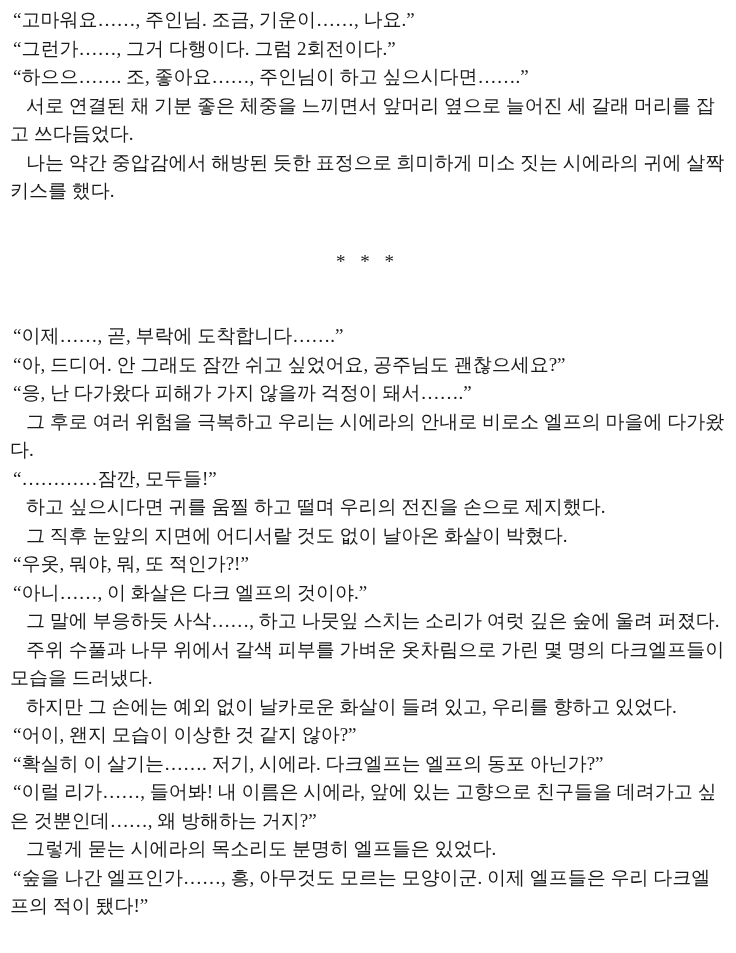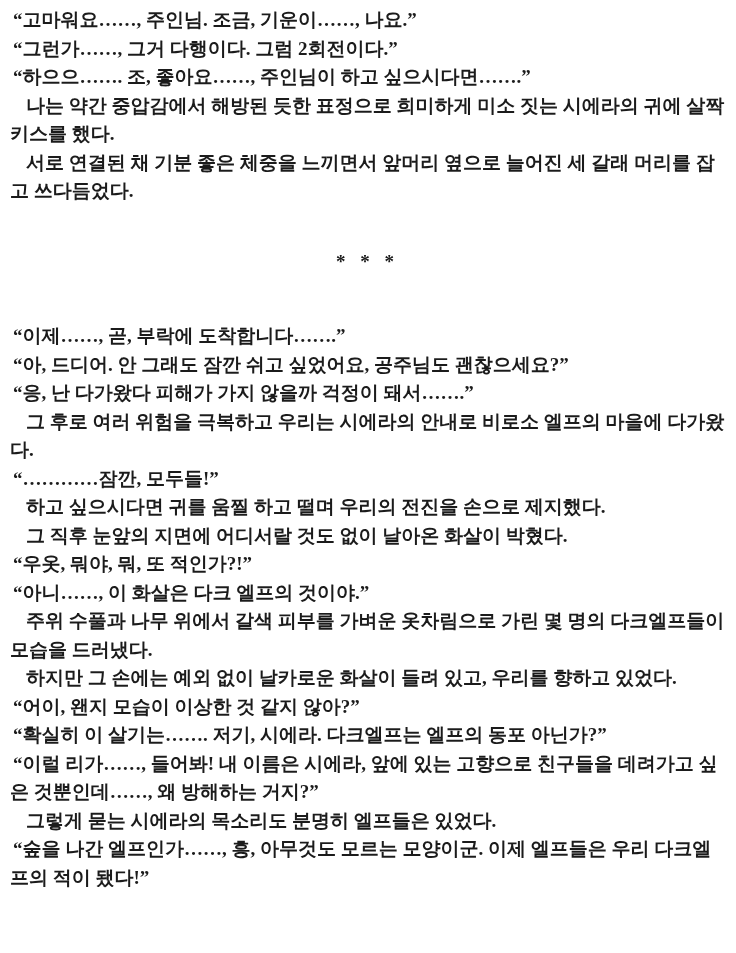--- a/index.html
+++ b/index.html
@@ -16,21 +16,20 @@
   }
   .page {
     box-sizing: border-box;
     width: 736px;
     height: 953px;
     padding: 6px 11px 4px 10px;
     font-size: 19px;
     line-height: 28.5px;
     word-break: break-all;
     overflow: hidden;
-    font-weight: bold;
   }
   .page p {
     margin: 0;
     padding: 0;
   }
   p.dialogue {
     text-indent: 3px;
   }
   p.narration {
     text-indent: 16px;
@@ -44,32 +43,33 @@
   }
 </style>
 </head>
 <body>
 
 <div class="page">
   <div id="text-body">
       <p class="dialogue">“고마워요……, 주인님. 조금, 기운이……, 나요.”</p>
       <p class="dialogue">“그런가……, 그거 다행이다. 그럼 2회전이다.”</p>
       <p class="dialogue">“하으으……. 조, 좋아요……, 주인님이 하고 싶으시다면…….”</p>
+      <p class="narration">서로 연결된 채 기분 좋은 체중을 느끼면서 앞머리 옆으로 늘어진 세 갈래 머리를 잡고 쓰다듬었다.</p>
       <p class="narration">나는 약간 중압감에서 해방된 듯한 표정으로 희미하게 미소 짓는 시에라의 귀에 살짝 키스를 했다.</p>
-      <p class="narration">서로 연결된 채 기분 좋은 체중을 느끼면서 앞머리 옆으로 늘어진 세 갈래 머리를 잡고 쓰다듬었다.</p>
       <p class="separator">* * *</p>
       <p class="dialogue">“이제……, 곧, 부락에 도착합니다…….”</p>
       <p class="dialogue">“아, 드디어. 안 그래도 잠깐 쉬고 싶었어요, 공주님도 괜찮으세요?”</p>
       <p class="dialogue">“응, 난 다가왔다 피해가 가지 않을까 걱정이 돼서…….”</p>
       <p class="narration">그 후로 여러 위험을 극복하고 우리는 시에라의 안내로 비로소 엘프의 마을에 다가왔다.</p>
       <p class="dialogue">“…………잠깐, 모두들!”</p>
       <p class="narration">하고 싶으시다면 귀를 움찔 하고 떨며 우리의 전진을 손으로 제지했다.</p>
       <p class="narration">그 직후 눈앞의 지면에 어디서랄 것도 없이 날아온 화살이 박혔다.</p>
       <p class="dialogue">“우옷, 뭐야, 뭐, 또 적인가?!”</p>
       <p class="dialogue">“아니……, 이 화살은 다크 엘프의 것이야.”</p>
+      <p class="narration">그 말에 부응하듯 사삭……, 하고 나뭇잎 스치는 소리가 여럿 깊은 숲에 울려 퍼졌다.</p>
       <p class="narration">주위 수풀과 나무 위에서 갈색 피부를 가벼운 옷차림으로 가린 몇 명의 다크엘프들이 모습을 드러냈다.</p>
       <p class="narration">하지만 그 손에는 예외 없이 날카로운 화살이 들려 있고, 우리를 향하고 있었다.</p>
       <p class="dialogue">“어이, 왠지 모습이 이상한 것 같지 않아?”</p>
       <p class="dialogue">“확실히 이 살기는……. 저기, 시에라. 다크엘프는 엘프의 동포 아닌가?”</p>
       <p class="dialogue">“이럴 리가……, 들어봐! 내 이름은 시에라, 앞에 있는 고향으로 친구들을 데려가고 싶은 것뿐인데……, 왜 방해하는 거지?”</p>
       <p class="narration">그렇게 묻는 시에라의 목소리도 분명히 엘프들은 있었다.</p>
       <p class="dialogue">“숲을 나간 엘프인가……, 흥, 아무것도 모르는 모양이군. 이제 엘프들은 우리 다크엘프의 적이 됐다!”</p>
     </div>
 </div>
 

